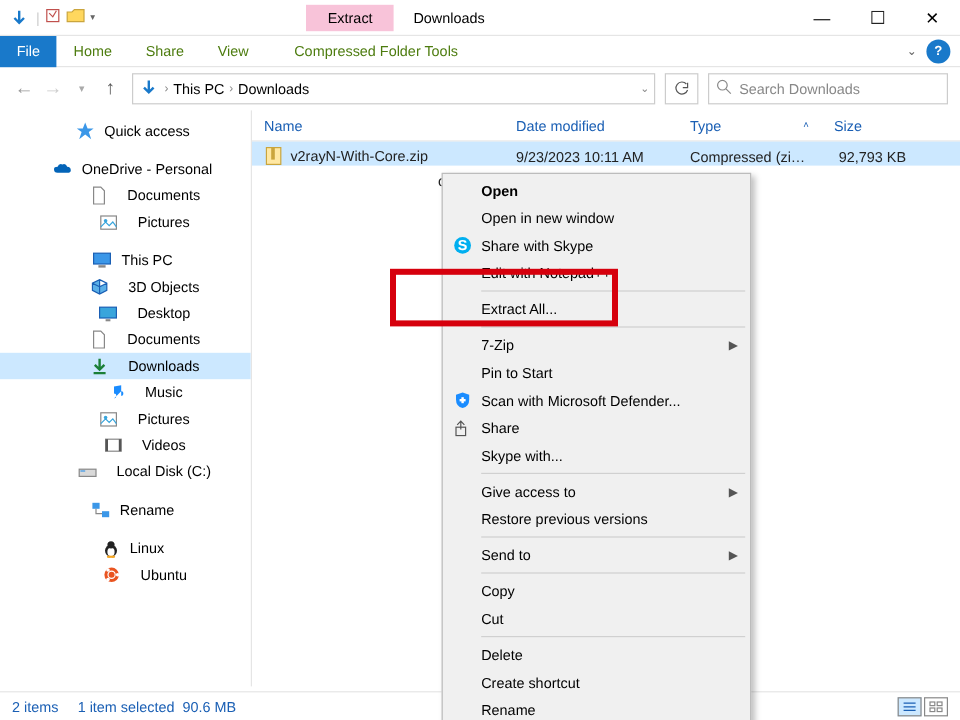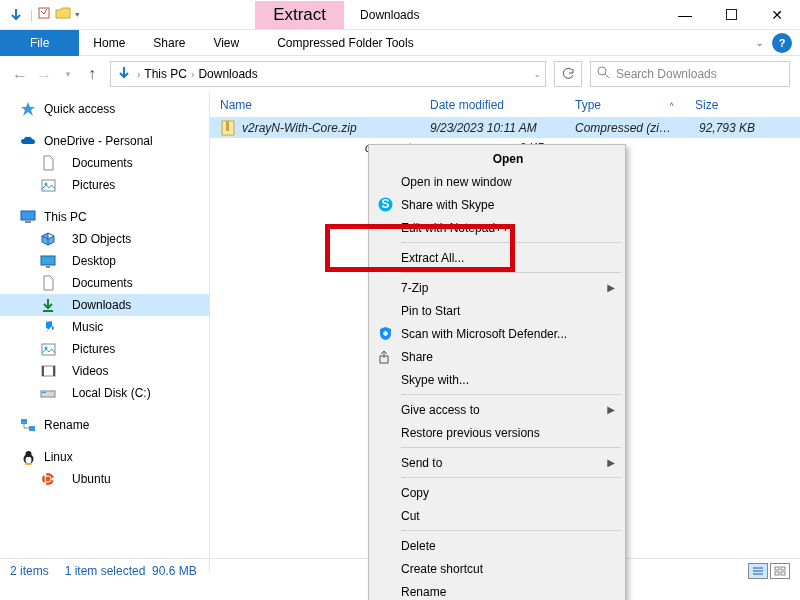--- a/index.html
+++ b/index.html
@@ -2,79 +2,79 @@
 <html><head>
 <meta charset="utf-8">
 <style>
 * { box-sizing: border-box; margin: 0; padding: 0; font-family: "Segoe UI", Tahoma, sans-serif; font-size: 12px; }
 body { background: #fff; width: 800px; height: 600px; overflow: hidden; position: relative; }
 
 
 .titlebar { height: 30px; display: flex; align-items: center; background: #fff; border-bottom: 1px solid #e5e5e5; }
 .titlebar .qat { display: flex; align-items: center; gap: 4px; padding: 0 6px; }
 .titlebar .qat .arrow-down { width: 20px; height: 20px; display:flex;align-items:center;justify-content:center; }
-.titlebar .tab-context { background: #f8c3d9; padding: 4px 18px; margin-left: 170px; font-size: 17px; }
+.titlebar .tab-context { background: #f8c3d9; padding: 4px 18px; margin-left: 170px; font-size: 12px; }
 .titlebar .wndtitle { padding: 0 16px; }
 .titlebar .controls { margin-left: auto; display: flex; }
 .titlebar .controls div { width: 46px; height: 30px; display:flex;align-items:center;justify-content:center; font-size: 14px; }
 
 
 .ribbon { height: 26px; display: flex; align-items: center; border-bottom: 1px solid #e5e5e5; }
-.ribbon .file-tab { background: #1979ca; color: #fff; padding: 6px 30px; }
-.ribbon .tab { padding: 6px 14px; color: #000000; }
+.ribbon .file-tab { background: #1979ca; color: #fff; padding: 6px 14px; }
+.ribbon .tab { padding: 6px 14px; color: #4d7c0f; }
 .ribbon .tab.context { margin-left: 10px; }
 .ribbon .spacer { flex: 1; }
 .ribbon .help { width: 20px; height: 20px; border-radius: 50%; background: #1979ca; color:#fff; display:flex;align-items:center;justify-content:center; margin-right: 8px; font-size:11px; font-weight:bold;}
 .ribbon .caret { margin-right: 8px; font-size: 10px; color: #666; }
 
 
 .addr-row { height: 36px; display:flex; align-items:center; padding: 4px 10px; gap: 8px; }
 .nav-arrows { display:flex; align-items:center; gap: 4px; color:#aaa; }
 .nav-arrows span { width:20px; text-align:center; font-size: 16px; }
 .breadcrumb { flex:1; border:1px solid #ccc; height:26px; display:flex; align-items:center; padding:0 4px; gap:4px; }
 .breadcrumb .sep { color:#888; font-size:10px; }
 .refresh-btn { border:1px solid #ccc; width:28px; height:26px; display:flex;align-items:center;justify-content:center; }
 .search-box { border:1px solid #ccc; width:200px; height:26px; display:flex; align-items:center; padding:0 6px; color:#888; gap:6px; }
 
 
 .main { display:flex; height: 480px; }
 .sidebar { width: 210px; border-right:1px solid #e5e5e5; padding: 6px 0; overflow:hidden; }
 .sidebar .section-gap { height: 10px; }
-.side-item { display:flex; align-items:center; padding: 3px 8px 3px 20px; gap: 8px; white-space:nowrap; }
+.side-item { display:flex; align-items:center; padding: 3px 8px 3px 20px; gap: 8px; white-space:nowrap;justify-content:center; }
 .side-item.child { padding-left: 40px; gap: 16px; }
 .side-item.selected { background:#cce8ff; }
 .side-icon { width:16px; height:16px; display:inline-flex;align-items:center;justify-content:center; font-size:13px; }
 
 
 .filepane { flex:1; position:relative; }
 .cols { display:flex; border-bottom:1px solid #e5e5e5; height:26px; align-items:center; color:#1a5fb4; }
 .cols .col { padding:0 10px; border-right:1px solid transparent; }
 .cols .col.name { width:210px; }
 .cols .col.date { width:145px; }
 .cols .col.type { width:120px; display:flex; align-items:center; gap:4px; }
 .cols .col.size { width:80px; }
-.filerow { display:flex; align-items:center; height:20px;font-style:italic; }
+.filerow { display:flex; align-items:flex-end; height:20px; }
 .filerow.sel { background:#cce8ff; }
 .filerow .cell { padding:0 10px; white-space:nowrap; overflow:hidden; text-overflow:ellipsis; color:#222; }
 .filerow .cell.name { width:210px; display:flex; align-items:center; gap:6px; }
 .filerow .cell.date { width:145px; }
 .filerow .cell.type { width:120px; }
 .filerow .cell.size { width:80px; text-align:right; }
 .fico { width:16px; height:16px; display:inline-flex;align-items:center;justify-content:center; }
 
 
-.status { position:absolute; bottom:18px; left:0; right:0; height:24px; border-top:1px solid #e5e5e5; display:flex; align-items:center; padding:0 10px; gap:16px; color:#1a5fb4; }
+.status { position:absolute; bottom:0; left:0; right:0; height:24px; border-top:1px solid #e5e5e5; display:flex; align-items:center; padding:0 10px; gap:16px; color:#1a5fb4; }
 .status .viewbtns { margin-left:auto; display:flex; gap:2px; }
 .status .vb { width:20px; height:16px; border:1px solid #888; display:flex;align-items:center;justify-content:center; font-size:9px; }
 .status .vb.active { background:#cce8ff; }
 
 
 .ctxmenu { position:absolute; left:368px; top:144px; width:258px; background:#f0f0f0; border:1px solid #bcbcbc; box-shadow: 3px 3px 5px rgba(0,0,0,.25); padding: 2px; }
 .ctxmenu .mi { display:flex; align-items:center; height:23px; padding:0 8px 0 30px; position:relative; }
-.ctxmenu .mi.default { font-weight:bold;justify-content:center; }
+.ctxmenu .mi.default { font-weight:bold; }
 .ctxmenu .mi .mico { position:absolute; left:6px; width:16px; height:16px; display:flex;align-items:center;justify-content:center; font-size:12px; }
 .ctxmenu .mi .sub { margin-left:auto; font-size:10px; color:#555; }
 .ctxmenu .sepline { height:1px; background:#d0d0d0; margin: 3px 2px 3px 30px; }
 
 
 .highlight-box { position:absolute; left:325px; top:224px; width:190px; height:48px; border:5px solid #d6000d; pointer-events:none; }
 </style>
 </head>
 <body>
 

